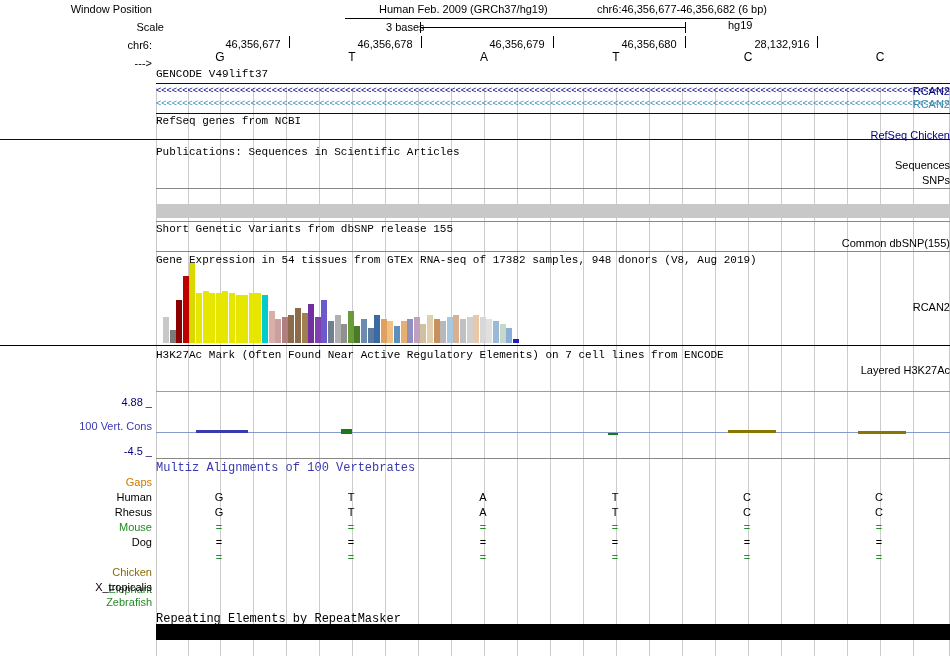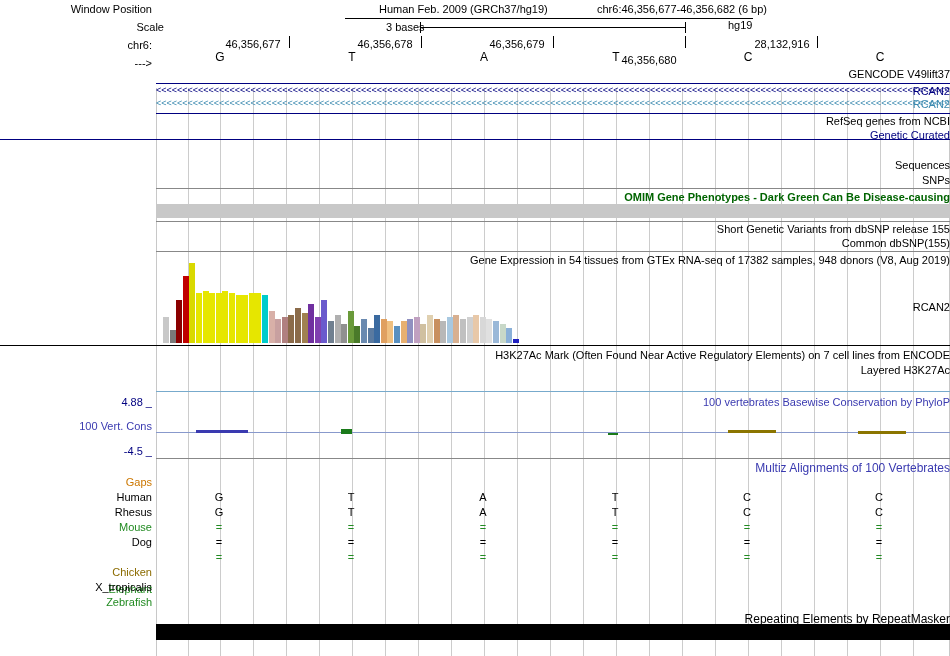--- a/index.html
+++ b/index.html
@@ -39,21 +39,21 @@
   
   .mzletter{position:absolute;width:24px;text-align:center;font-size:11px;}
 
   .omimbar{position:absolute;left:156px;width:794px;height:14px;background:#c8c8c8;}
   .rmbar{position:absolute;left:156px;width:794px;height:16px;background:#000000;}
 
   .sep{position:absolute;left:156px;width:794px;height:1px;background:#000080;}
   .sepgray{position:absolute;left:156px;width:794px;height:1px;background:#aaaaaa;}
   .sepblue{position:absolute;left:156px;width:794px;height:1px;background:#77aacc;}
 
-  .cap{position:absolute;width:794px;left:156px;text-align:right;white-space:nowrap;}
+  .cap{position:absolute;width:794px;left:156px;text-align:left;white-space:nowrap;font-family:Liberation Mono, monospace;}
   .vline{position:absolute;width:1px;background:#cccccc;}
 </style>
 </head>
 <body>
 
 <div id="stage">
 
   <div class="vline" style="left:156px;top:88px;height:568px;background:#c8c8c8;"></div>
   <div class="vline" style="left:949px;top:88px;height:568px;background:#c8c8c8;"></div>
   <div class="vline" style="left:188px;top:88px;height:568px;"></div>
@@ -91,21 +91,21 @@
 
   <div class="ctr" style="left:352px;top:21px;">3 bases</div>
   <div class="ctr" style="left:694px;top:19px;">hg19</div>
   <div class="hair" style="left:420px;top:27px;width:265px;height:1px;"></div>
   <div class="hair" style="left:420px;top:22px;height:11px;"></div>
   <div class="hair" style="left:685px;top:22px;height:11px;"></div>
 
   <div class="ctr" style="left:219px;top:38px;width:70px;margin-left:-35px;">46,356,677</div>
   <div class="ctr" style="left:351px;top:38px;width:70px;margin-left:-35px;">46,356,678</div>
   <div class="ctr" style="left:483px;top:38px;width:70px;margin-left:-35px;">46,356,679</div>
-  <div class="ctr" style="left:615px;top:54px;width:70px;margin-left:-35px;">46,356,680</div>
+  <div class="ctr" style="left:615px;top:38px;width:70px;margin-left:-35px;">46,356,680</div>
   <div class="ctr" style="left:748px;top:38px;width:70px;margin-left:-35px;">28,132,916</div>
   <div class="tick" style="left:289px;top:36px;"></div>
   <div class="tick" style="left:421px;top:36px;"></div>
   <div class="tick" style="left:553px;top:36px;"></div>
   <div class="tick" style="left:685px;top:36px;"></div>
   <div class="tick" style="left:817px;top:36px;"></div>
 
   <div class="baseltr" style="left:210px;top:50px;">G</div>
   <div class="baseltr" style="left:342px;top:50px;">T</div>
   <div class="baseltr" style="left:474px;top:50px;">A</div>
@@ -118,28 +118,28 @@
 
   <div class="track-title" style="top:85px;color:#000080;">RCAN2</div>
   <div class="arrowrow" style="top:85px;color:#000080;">&lt;&lt;&lt;&lt;&lt;&lt;&lt;&lt;&lt;&lt;&lt;&lt;&lt;&lt;&lt;&lt;&lt;&lt;&lt;&lt;&lt;&lt;&lt;&lt;&lt;&lt;&lt;&lt;&lt;&lt;&lt;&lt;&lt;&lt;&lt;&lt;&lt;&lt;&lt;&lt;&lt;&lt;&lt;&lt;&lt;&lt;&lt;&lt;&lt;&lt;&lt;&lt;&lt;&lt;&lt;&lt;&lt;&lt;&lt;&lt;&lt;&lt;&lt;&lt;&lt;&lt;&lt;&lt;&lt;&lt;&lt;&lt;&lt;&lt;&lt;&lt;&lt;&lt;&lt;&lt;&lt;&lt;&lt;&lt;&lt;&lt;&lt;&lt;&lt;&lt;&lt;&lt;&lt;&lt;&lt;&lt;&lt;&lt;&lt;&lt;&lt;&lt;&lt;&lt;&lt;&lt;&lt;&lt;&lt;&lt;&lt;&lt;&lt;&lt;&lt;&lt;&lt;&lt;&lt;&lt;&lt;&lt;&lt;&lt;&lt;&lt;&lt;&lt;&lt;&lt;&lt;&lt;&lt;&lt;&lt;&lt;&lt;&lt;&lt;&lt;&lt;&lt;&lt;&lt;&lt;&lt;&lt;&lt;&lt;&lt;&lt;&lt;&lt;&lt;&lt;&lt;&lt;&lt;&lt;&lt;&lt;&lt;&lt;&lt;&lt;&lt;&lt;&lt;&lt;&lt;&lt;&lt;&lt;&lt;&lt;&lt;&lt;&lt;&lt;&lt;&lt;&lt;&lt;&lt;&lt;&lt;&lt;&lt;&lt;&lt;&lt;&lt;&lt;&lt;&lt;&lt;&lt;&lt;&lt;&lt;&lt;&lt;&lt;&lt;&lt;&lt;&lt;&lt;&lt;&lt;&lt;&lt;&lt;&lt;&lt;&lt;&lt;&lt;&lt;&lt;&lt;&lt;&lt;&lt;&lt;&lt;&lt;&lt;&lt;&lt;&lt;&lt;&lt;&lt;&lt;&lt;&lt;&lt;&lt;</div>
 
   <div class="track-title" style="top:98px;color:#3b8ab0;">RCAN2</div>
   <div class="arrowrow" style="top:98px;color:#3b8ab0;">&lt;&lt;&lt;&lt;&lt;&lt;&lt;&lt;&lt;&lt;&lt;&lt;&lt;&lt;&lt;&lt;&lt;&lt;&lt;&lt;&lt;&lt;&lt;&lt;&lt;&lt;&lt;&lt;&lt;&lt;&lt;&lt;&lt;&lt;&lt;&lt;&lt;&lt;&lt;&lt;&lt;&lt;&lt;&lt;&lt;&lt;&lt;&lt;&lt;&lt;&lt;&lt;&lt;&lt;&lt;&lt;&lt;&lt;&lt;&lt;&lt;&lt;&lt;&lt;&lt;&lt;&lt;&lt;&lt;&lt;&lt;&lt;&lt;&lt;&lt;&lt;&lt;&lt;&lt;&lt;&lt;&lt;&lt;&lt;&lt;&lt;&lt;&lt;&lt;&lt;&lt;&lt;&lt;&lt;&lt;&lt;&lt;&lt;&lt;&lt;&lt;&lt;&lt;&lt;&lt;&lt;&lt;&lt;&lt;&lt;&lt;&lt;&lt;&lt;&lt;&lt;&lt;&lt;&lt;&lt;&lt;&lt;&lt;&lt;&lt;&lt;&lt;&lt;&lt;&lt;&lt;&lt;&lt;&lt;&lt;&lt;&lt;&lt;&lt;&lt;&lt;&lt;&lt;&lt;&lt;&lt;&lt;&lt;&lt;&lt;&lt;&lt;&lt;&lt;&lt;&lt;&lt;&lt;&lt;&lt;&lt;&lt;&lt;&lt;&lt;&lt;&lt;&lt;&lt;&lt;&lt;&lt;&lt;&lt;&lt;&lt;&lt;&lt;&lt;&lt;&lt;&lt;&lt;&lt;&lt;&lt;&lt;&lt;&lt;&lt;&lt;&lt;&lt;&lt;&lt;&lt;&lt;&lt;&lt;&lt;&lt;&lt;&lt;&lt;&lt;&lt;&lt;&lt;&lt;&lt;&lt;&lt;&lt;&lt;&lt;&lt;&lt;&lt;&lt;&lt;&lt;&lt;&lt;&lt;&lt;&lt;&lt;&lt;&lt;&lt;&lt;&lt;&lt;&lt;&lt;&lt;&lt;&lt;&lt;</div>
 
   <div class="sep" style="top:113px;"></div>
 
   <div class="cap" style="top:115px;">RefSeq genes from NCBI</div>
-  <div class="track-title" style="top:129px;color:#000080;">Genetic Curated</div>
+  <div class="track-title" style="top:129px;color:#000080;">RefSeq Chicken</div>
   <div class="hr" style="top:139px;"></div>
 
+  <div class="cap" style="top:146px;">Publications: Sequences in Scientific Articles</div>
   <div class="track-title" style="top:159px;">Sequences</div>
   <div class="track-title" style="top:174px;">SNPs</div>
   <div class="sepgray" style="top:188px;background:#888;"></div>
 
-  <div class="cap" style="top:191px;color:#006400;font-weight:bold;">OMIM Gene Phenotypes - Dark Green Can Be Disease-causing</div>
   <div class="track-title" style="top:206px;color:#006400;">OMIM Genes</div>
   <div class="omimbar" style="top:204px;"></div>
   <div class="sepgray" style="top:221px;background:#888;"></div>
 
   <div class="cap" style="top:223px;">Short Genetic Variants from dbSNP release 155</div>
   <div class="track-title" style="top:237px;">Common dbSNP(155)</div>
   <div class="sepgray" style="top:251px;background:#888;"></div>
 
   <div class="cap" style="top:254px;">Gene Expression in 54 tissues from GTEx RNA-seq of 17382 samples, 948 donors (V8, Aug 2019)</div>
   <div class="track-title" style="top:301px;">RCAN2</div>
@@ -198,21 +198,20 @@
       <div class="bar" style="left: 336.6px; width: 6px; height: 19.4595px; background: rgb(200, 216, 200);"></div>
       <div class="bar" style="left: 343.2px; width: 6px; height: 15.1351px; background: rgb(138, 176, 216);"></div>
       <div class="bar" style="left: 349.8px; width: 6px; height: 4.32432px; background: rgb(32, 32, 192);"></div>
     </div>
   <div class="sep" style="top:345px;left:0;width:950px;background:#000;"></div>
 
   <div class="cap" style="top:349px;">H3K27Ac Mark (Often Found Near Active Regulatory Elements) on 7 cell lines from ENCODE</div>
   <div class="track-title" style="top:364px;">Layered H3K27Ac</div>
   <div class="sepblue" style="top:391px;"></div>
 
-  <div class="cap" style="top:396px;color:#3a3ab0;">100 vertebrates Basewise Conservation by PhyloP</div>
   <div class="lbl" style="left:0;top:396px;width:152px;color:#000080;">4.88 _</div>
   <div class="lbl" style="left:0;top:445px;width:152px;color:#000080;">-4.5 _</div>
   <div class="lbl" style="left:0;top:420px;width:152px;color:#3a3ab0;">100 Vert. Cons</div>
 
   <div class="sepblue" style="top:432px;background:#8899cc;"></div>
   <div class="consbox" style="left:196px;top:430px;width:52px;background:#3a3ab0;"></div>
   <div class="consbox" style="left:341px;top:429px;width:11px;height:5px;background:#1a7a1a;"></div>
   <div class="consbox" style="left:608px;top:433px;width:10px;height:2px;background:#1a7a1a;"></div>
   <div class="consbox" style="left:728px;top:430px;width:48px;background:#8b7500;"></div>
   <div class="consbox" style="left:858px;top:431px;width:48px;background:#8b7500;"></div>

